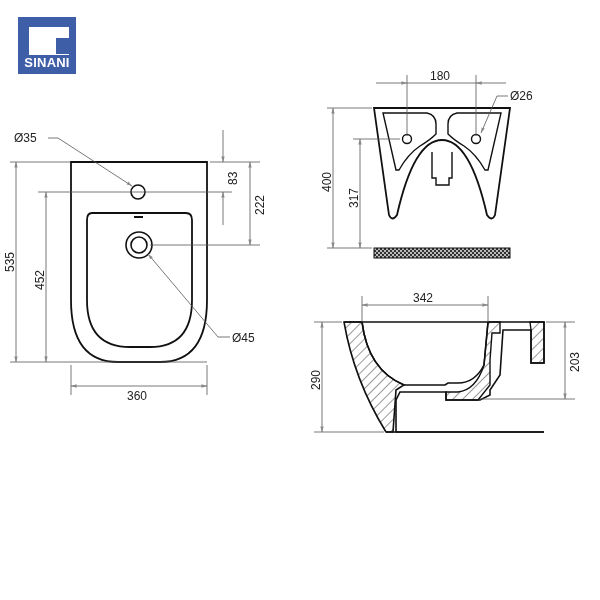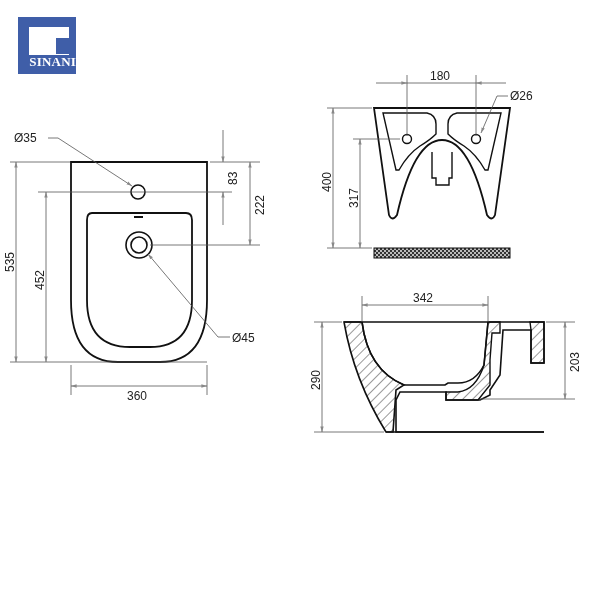--- a/index.html
+++ b/index.html
@@ -1,21 +1,21 @@
 <!DOCTYPE html>
 <html><head>
 <meta charset="utf-8">
 <style>
   html, body { margin:0; padding:0; background:#ffffff; }
   body { width:600px; height:600px; position:relative; overflow:hidden; font-family:"Liberation Sans", sans-serif; }
   #canvas { position:absolute; left:0; top:0; width:600px; height:600px; }
   .logo { position:absolute; left:18px; top:17px; width:58px; height:57px; background:#3f5ea8; }
   .logo .white-block { position:absolute; left:11px; top:10px; width:40px; height:28px; background:#ffffff; }
   .logo .blue-inset { position:absolute; left:38px; top:21px; width:20px; height:16px; background:#3f5ea8; }
-  .logo .logo-text { position:absolute; left:0; right:0; bottom:4px; text-align:right; color:#ffffff; font-weight:bold; font-size:13px; letter-spacing:0.2px; font-family:Liberation Serif, serif; }
+  .logo .logo-text { position:absolute; left:0; right:0; bottom:4px; text-align:center; color:#ffffff; font-weight:bold; font-size:13px; letter-spacing:0.2px; font-family:Liberation Sans, sans-serif; }
   svg text { font-family:"Liberation Sans", sans-serif; font-size:12px; fill:#222; }
 </style>
 </head>
 <body>
 
 <div class="logo">
   <div class="white-block"></div>
   <div class="blue-inset"></div>
   <div class="logo-text">SINANI</div>
 </div>

